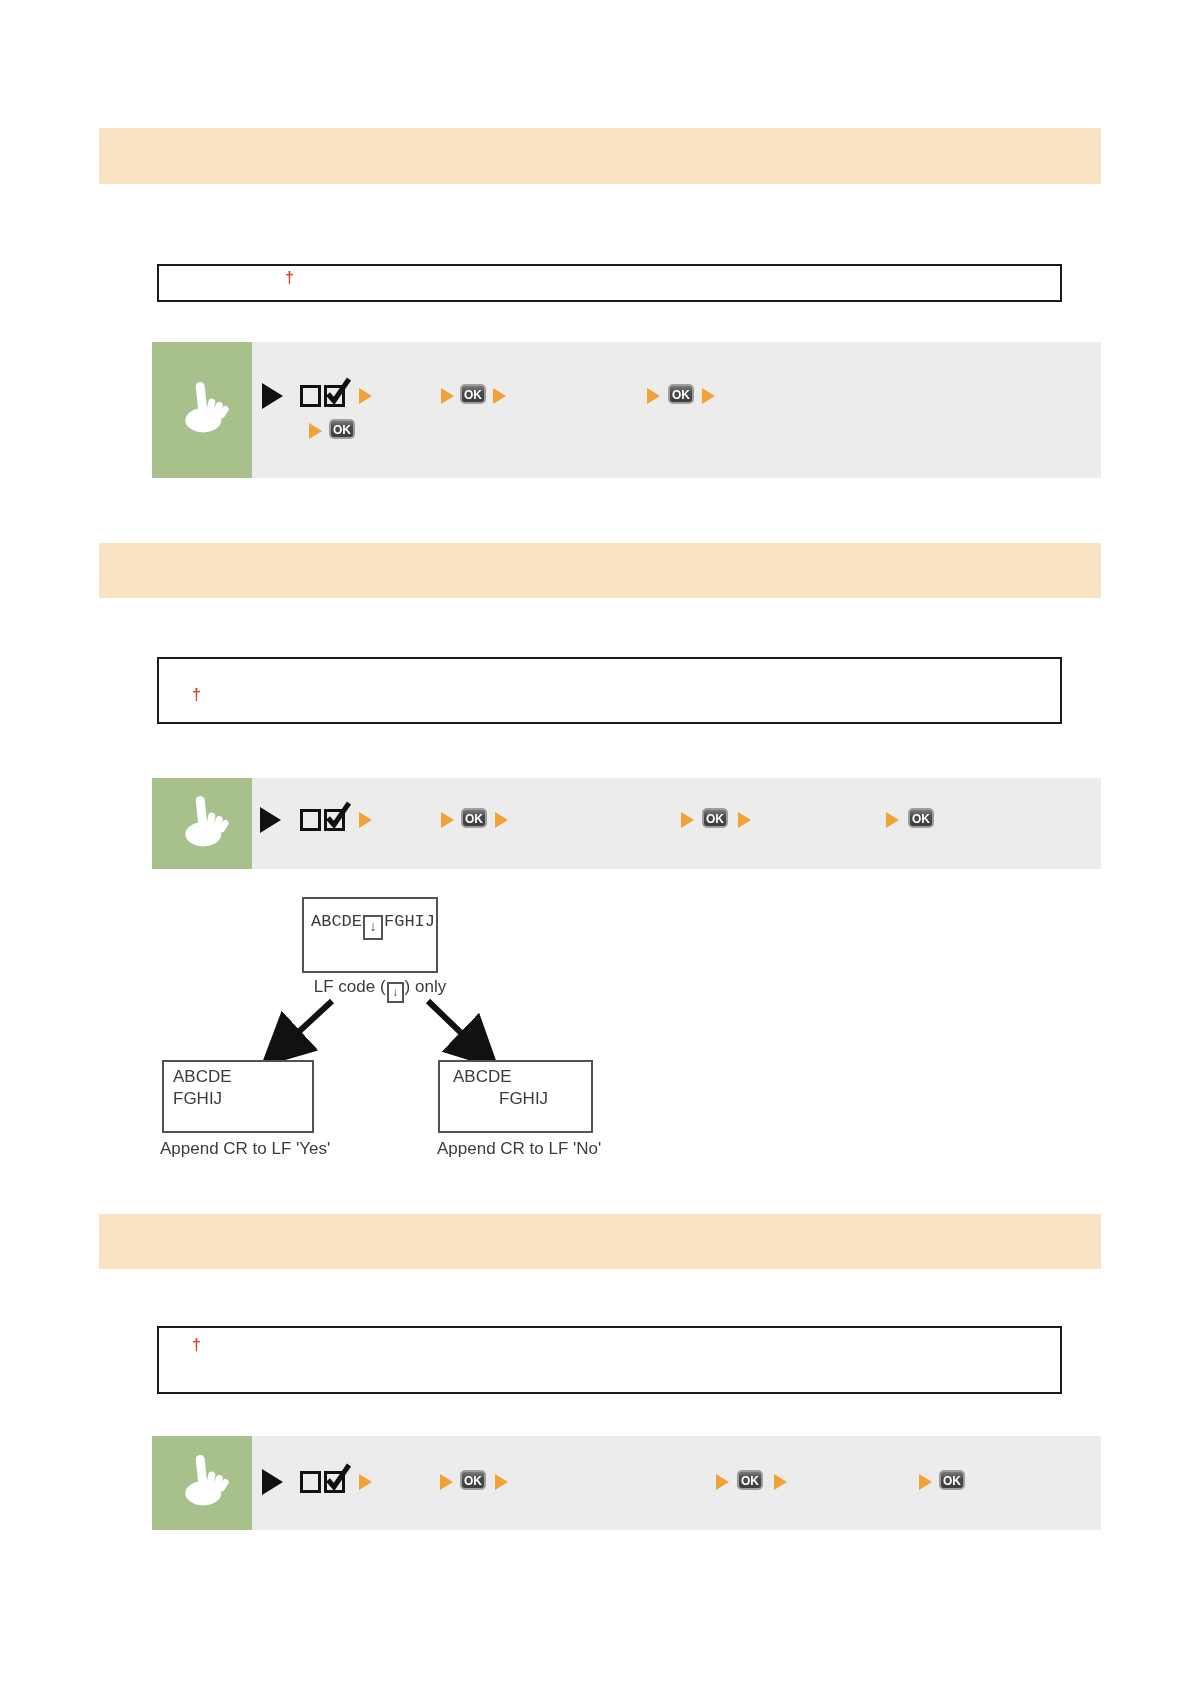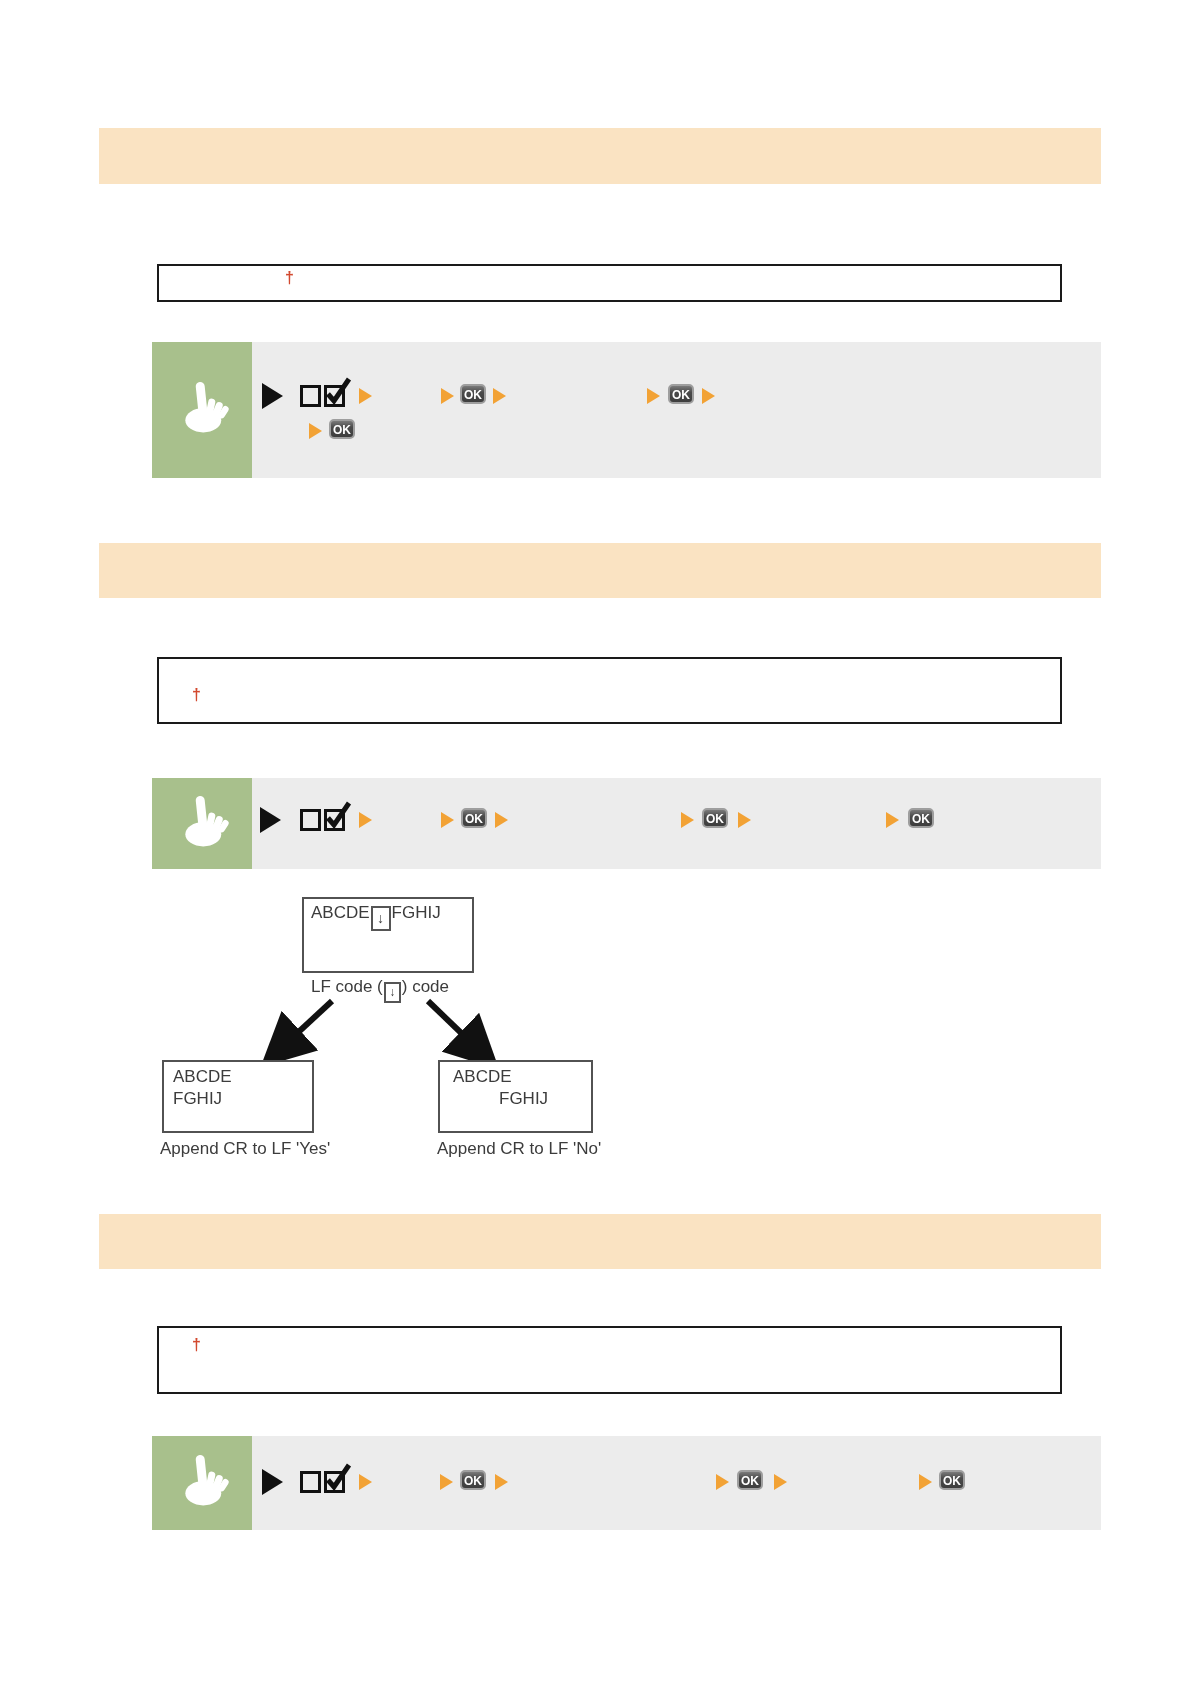--- a/index.html
+++ b/index.html
@@ -128,26 +128,26 @@
         <span class="tri-orange" style="left:243px;"></span>
         <span class="tri-orange" style="left:429px;"></span>
         <span class="okkey" style="left:450px;">OK</span>
         <span class="tri-orange" style="left:486px;"></span>
         <span class="tri-orange" style="left:634px;"></span>
         <span class="okkey" style="left:656px;">OK</span>
       </div>
     </div>
   </div>
 
-  <div class="dbox" style="left:302px;top:897px;width:172px;height:76px;padding:3px 0 0 7px;">
+  <div class="dbox" style="left:302px;top:897px;width:136px;height:76px;padding:12px 0 0 7px;font-family:Liberation Mono, monospace;">
     <span>ABCDE</span><span class="darr">↓</span><span>FGHIJ</span>
   </div>
 
   <div class="dcap" style="left:285px;top:977px;width:190px;text-align:center;">
-    <span>LF code (</span><span class="darr sm">↓</span><span>) code</span>
+    <span>LF code (</span><span class="darr sm">↓</span><span>) only</span>
   </div>
 
   <svg class="arrsvg" style="left:240px;top:993px;" width="280" height="75" viewBox="0 0 280 75">
     <defs>
       <marker id="ah" markerWidth="9" markerHeight="9" refX="5" refY="4.5" orient="auto">
         <path d="M0 0 L9 4.5 L0 9 Z" fill="#111"></path>
       </marker>
     </defs>
     <line x1="92" y1="8" x2="38" y2="58" stroke="#111" stroke-width="6" marker-end="url(#ah)"></line>
     <line x1="188" y1="8" x2="242" y2="60" stroke="#111" stroke-width="6" marker-end="url(#ah)"></line>

